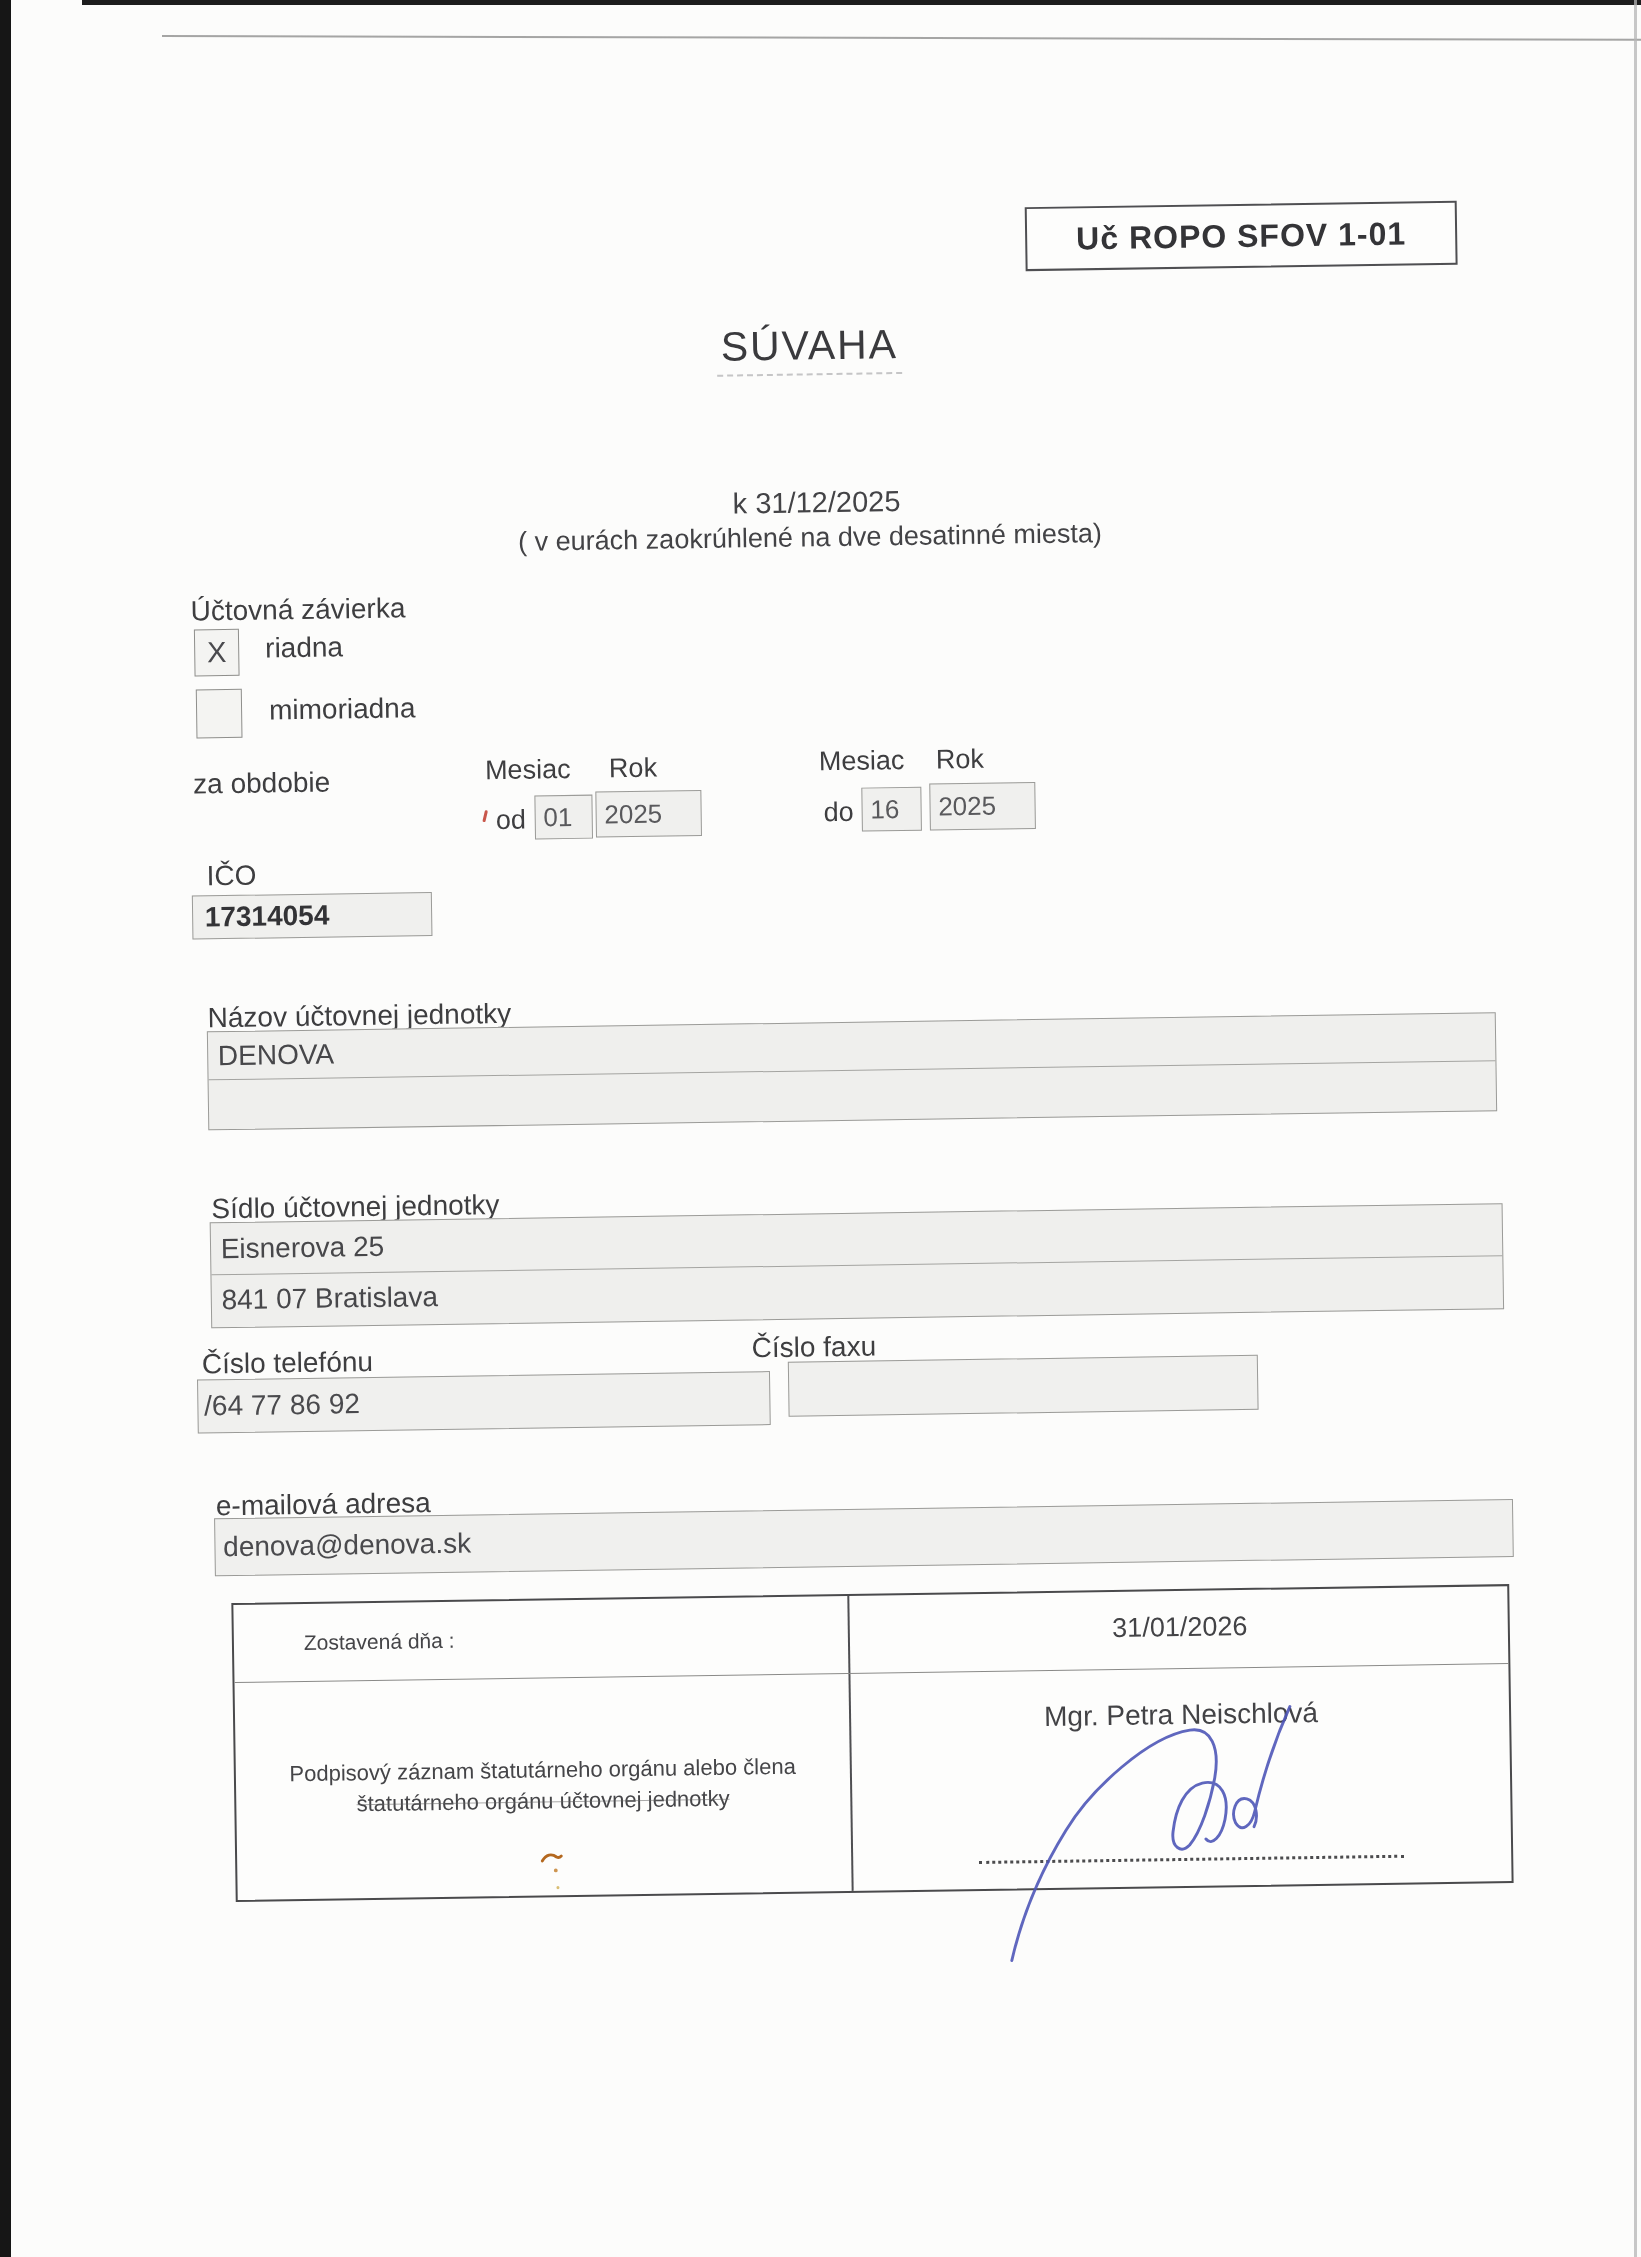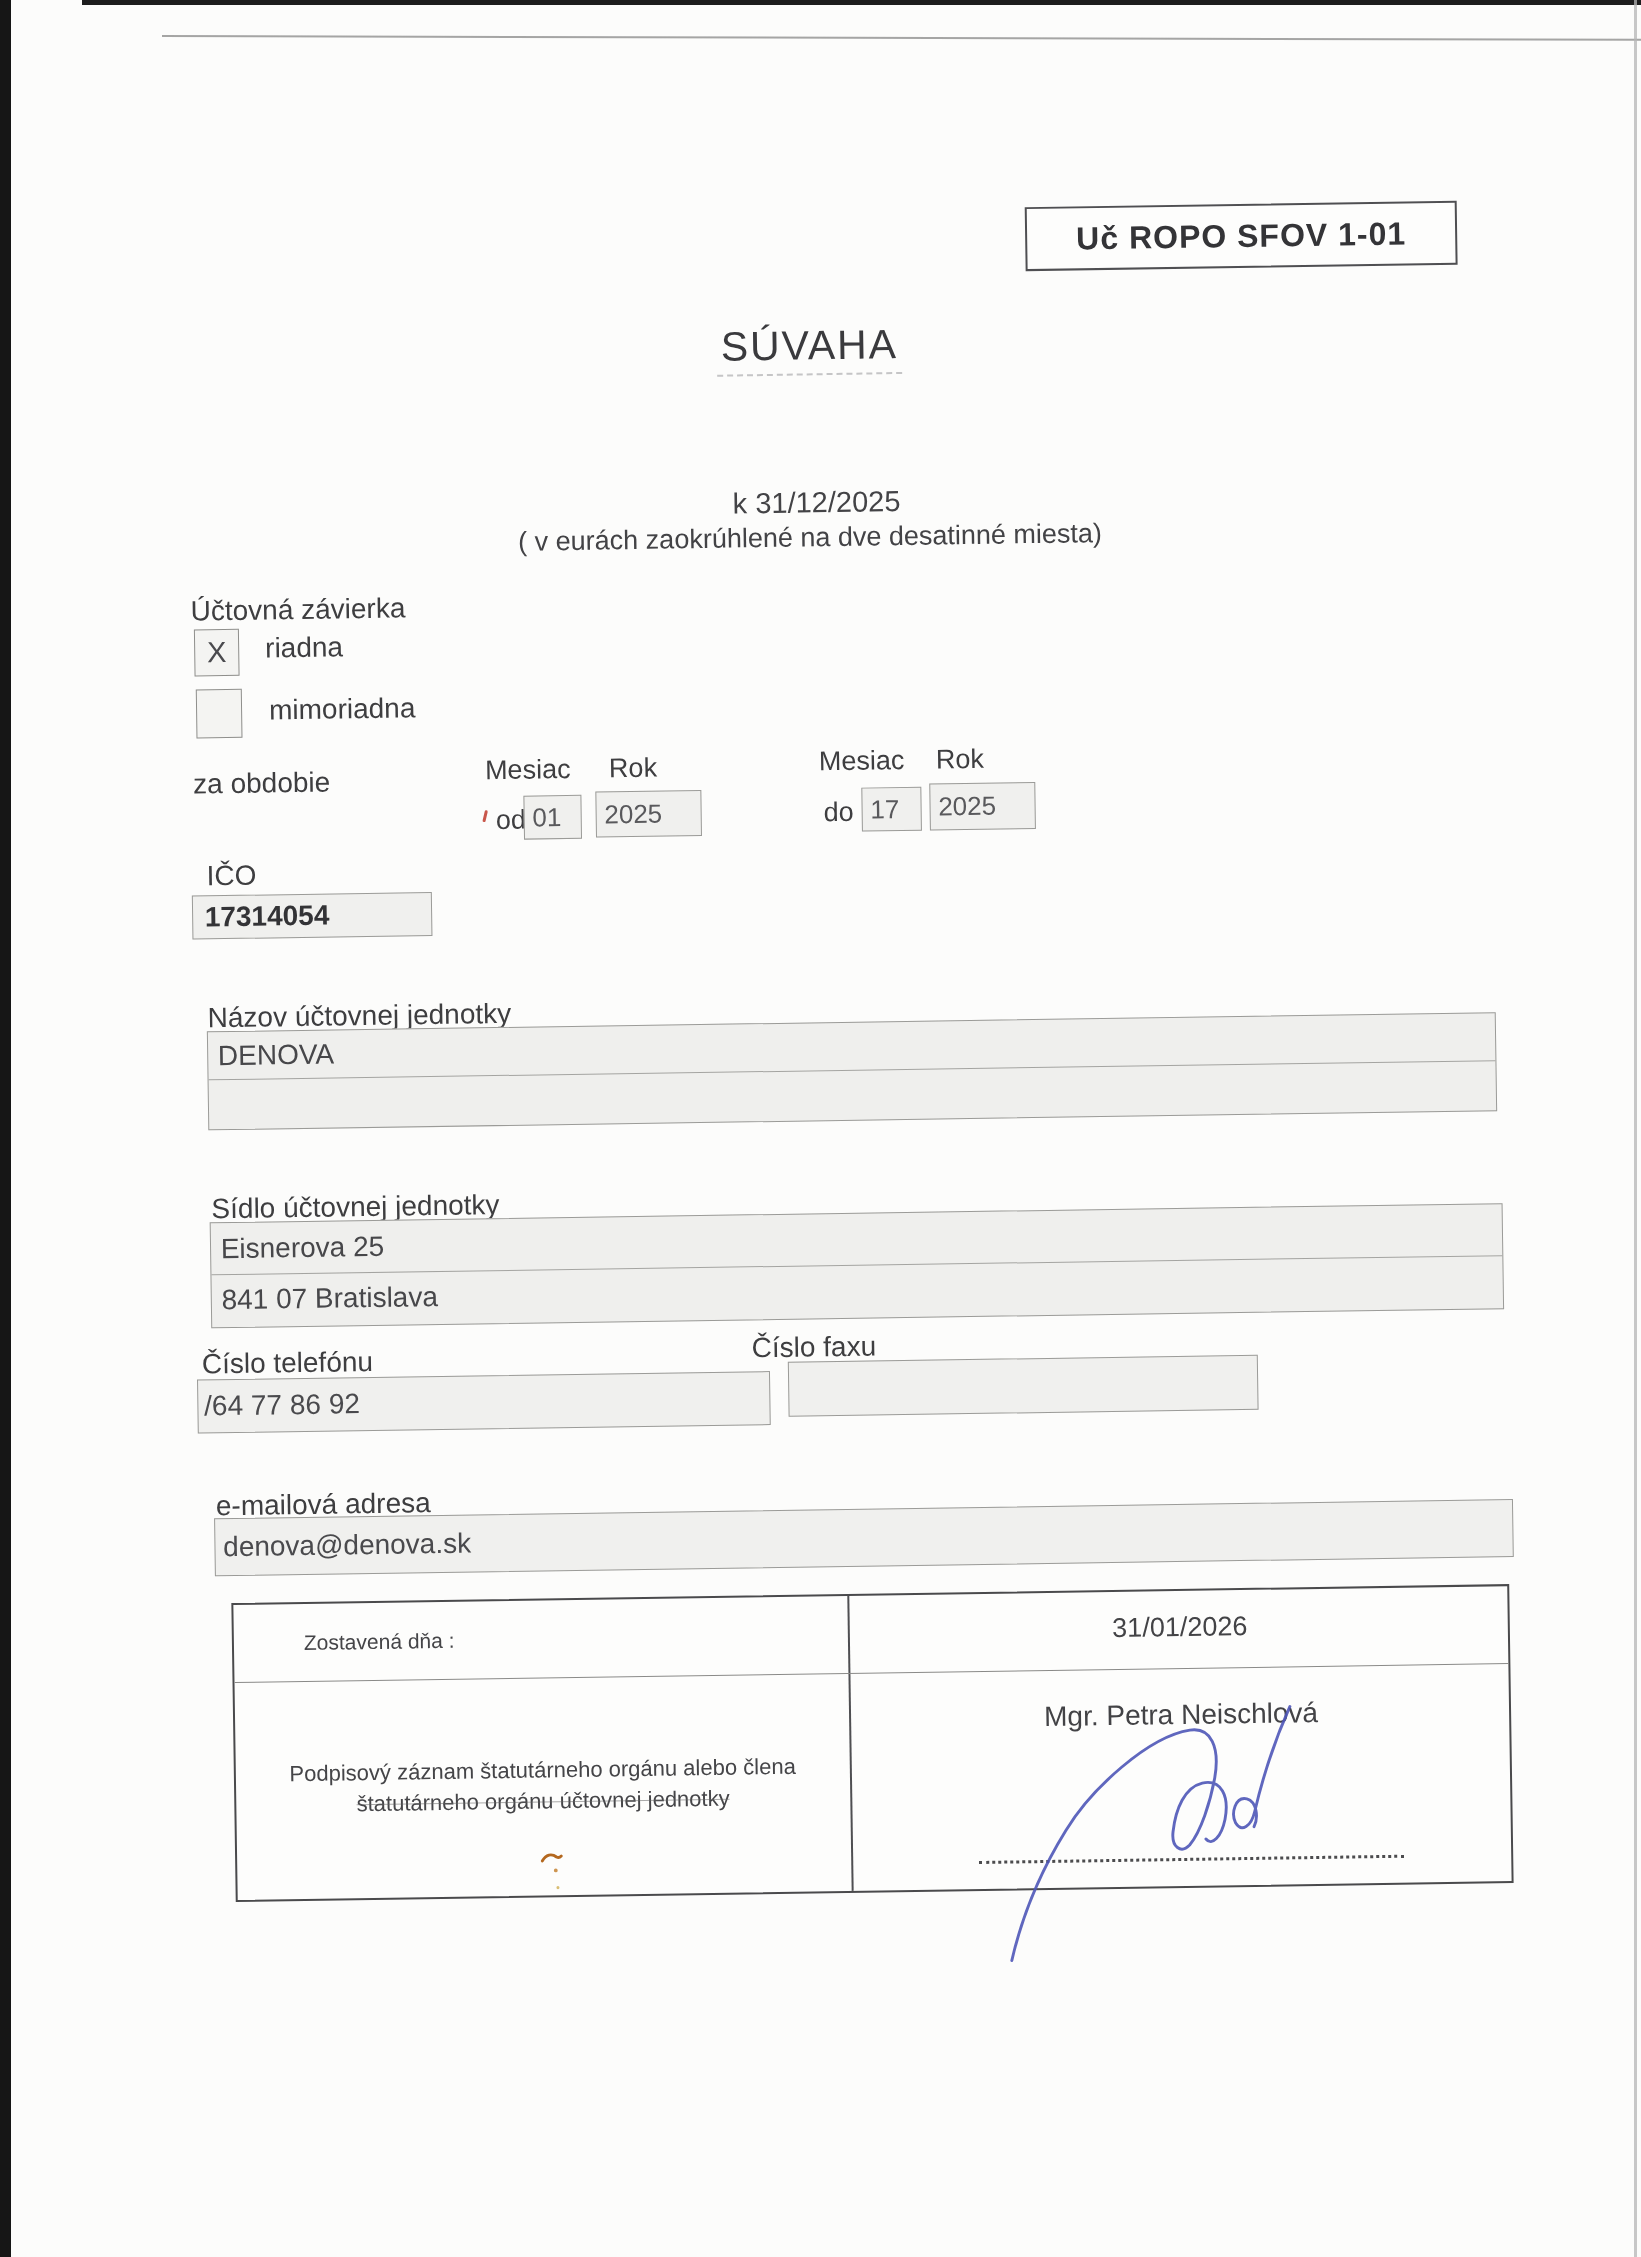--- a/index.html
+++ b/index.html
@@ -100,32 +100,32 @@
     <span></span>
   </div>
   <div class="lbl" style="left:275px;top:697px;">mimoriadna</div>
 
   <div class="lbl" style="left:198px;top:770px;">za obdobie</div>
 
   <div class="lbl" style="left:490px;top:761px;font-size:27px;">Mesiac</div>
   <div class="lbl" style="left:614px;top:761px;font-size:27px;">Rok</div>
   <div class="red-tick"></div>
   <div class="lbl" style="left:500px;top:811px;font-size:27px;">od</div>
-  <div class="field small-num" style="left:528px;top:802px;width:48px;height:42px;text-align:right;">
+  <div class="field small-num" style="left:539px;top:802px;width:48px;height:42px;text-align:right;">
     <span>01</span>
   </div>
   <div class="field small-num" style="left:600px;top:799px;width:96px;height:44px;">
     <span>2025</span>
   </div>
 
   <div class="lbl" style="left:824px;top:757px;font-size:27px;">Mesiac</div>
   <div class="lbl" style="left:941px;top:757px;font-size:27px;">Rok</div>
   <div class="lbl" style="left:828px;top:808px;font-size:27px;">do</div>
   <div class="field small-num" style="left:866px;top:799px;width:50px;height:42px;">
-    <span>17</span>
+    <span>16</span>
   </div>
   <div class="field small-num" style="left:934px;top:796px;width:96px;height:45px;">
     <span>2025</span>
   </div>
 
   <div class="lbl" style="left:198px;top:862px;margin-left:12px;">IČO</div>
   <div class="field" style="left:195px;top:897px;width:226px;height:42px;padding-left:11.6px;">
     <span class="bold-val">17314054</span>
   </div>
 

